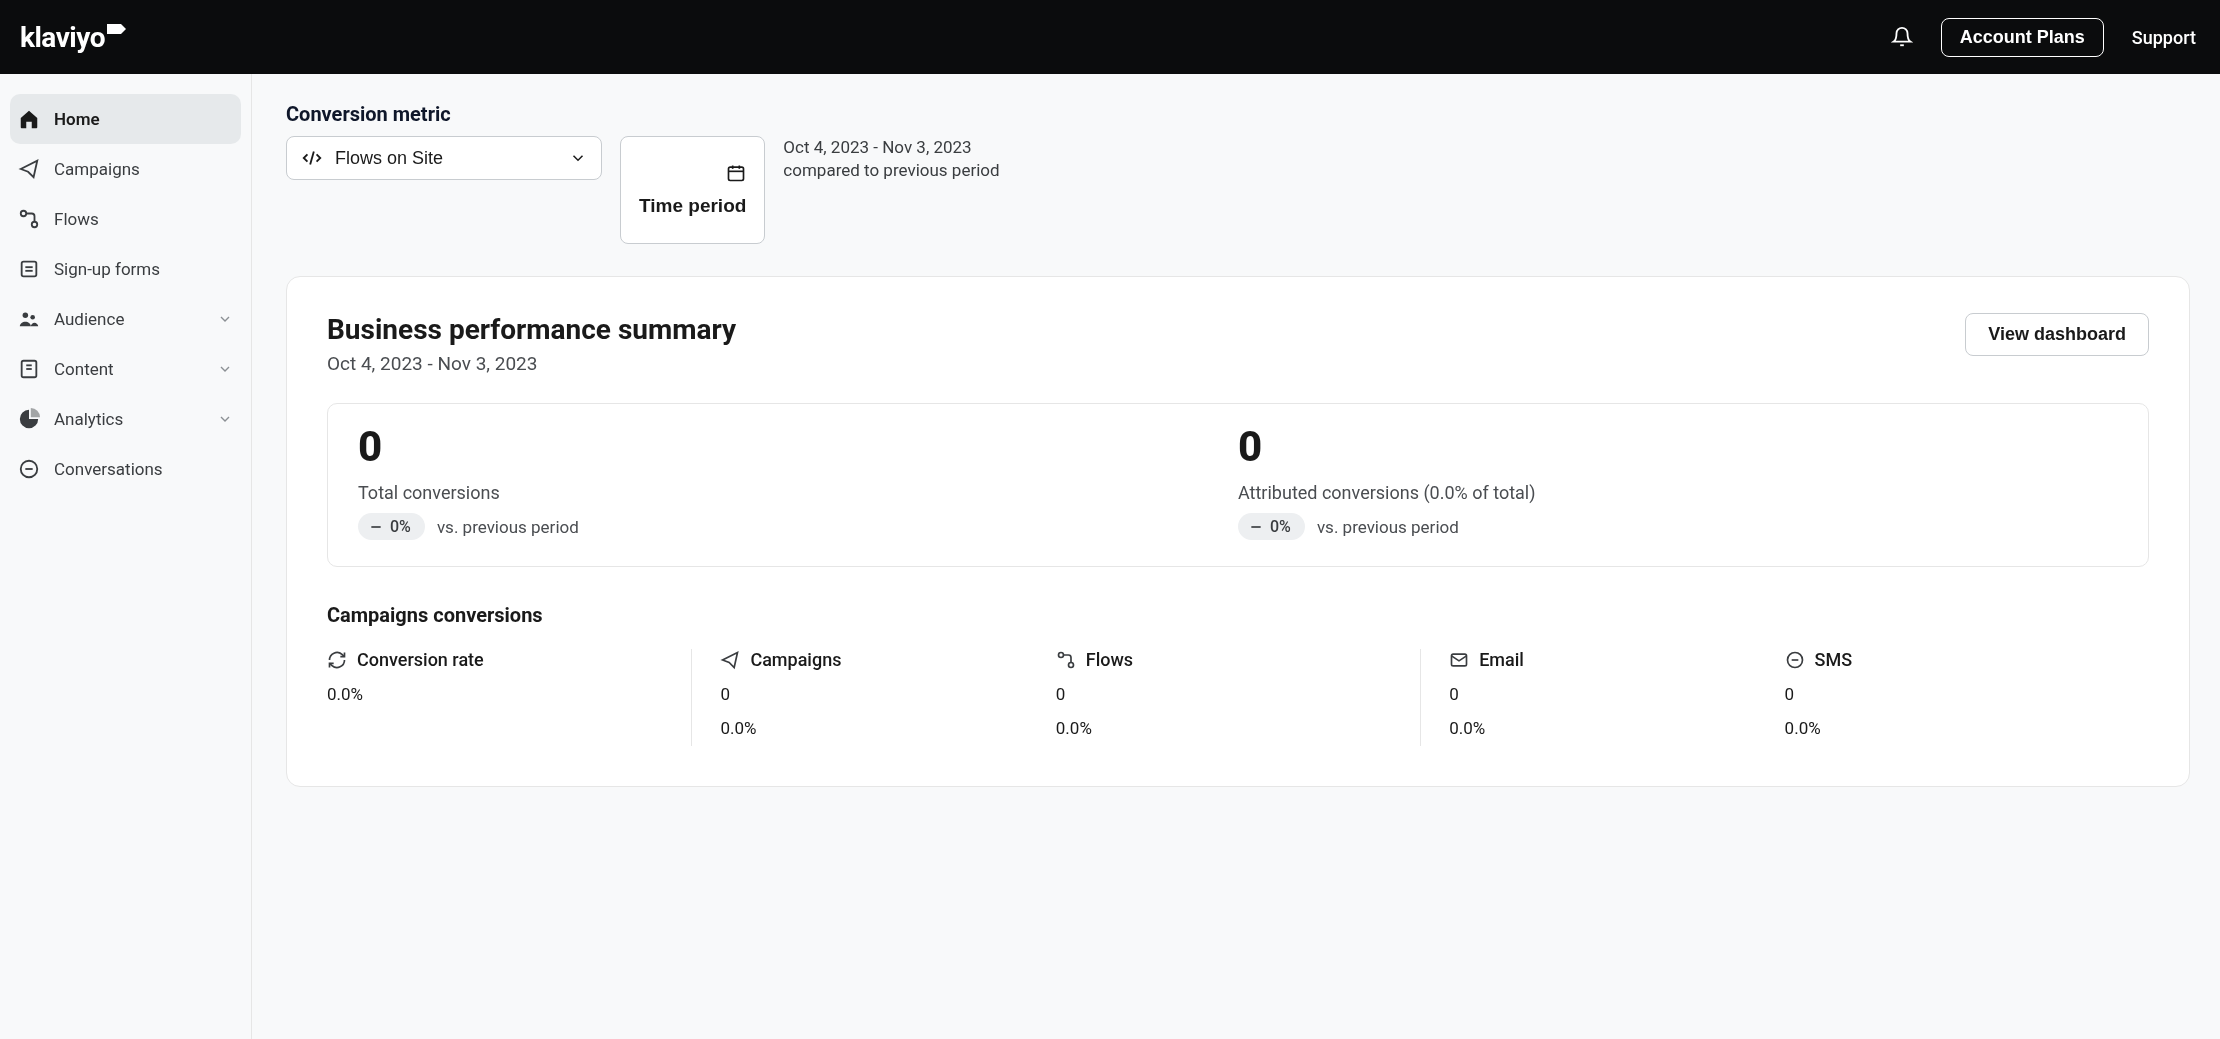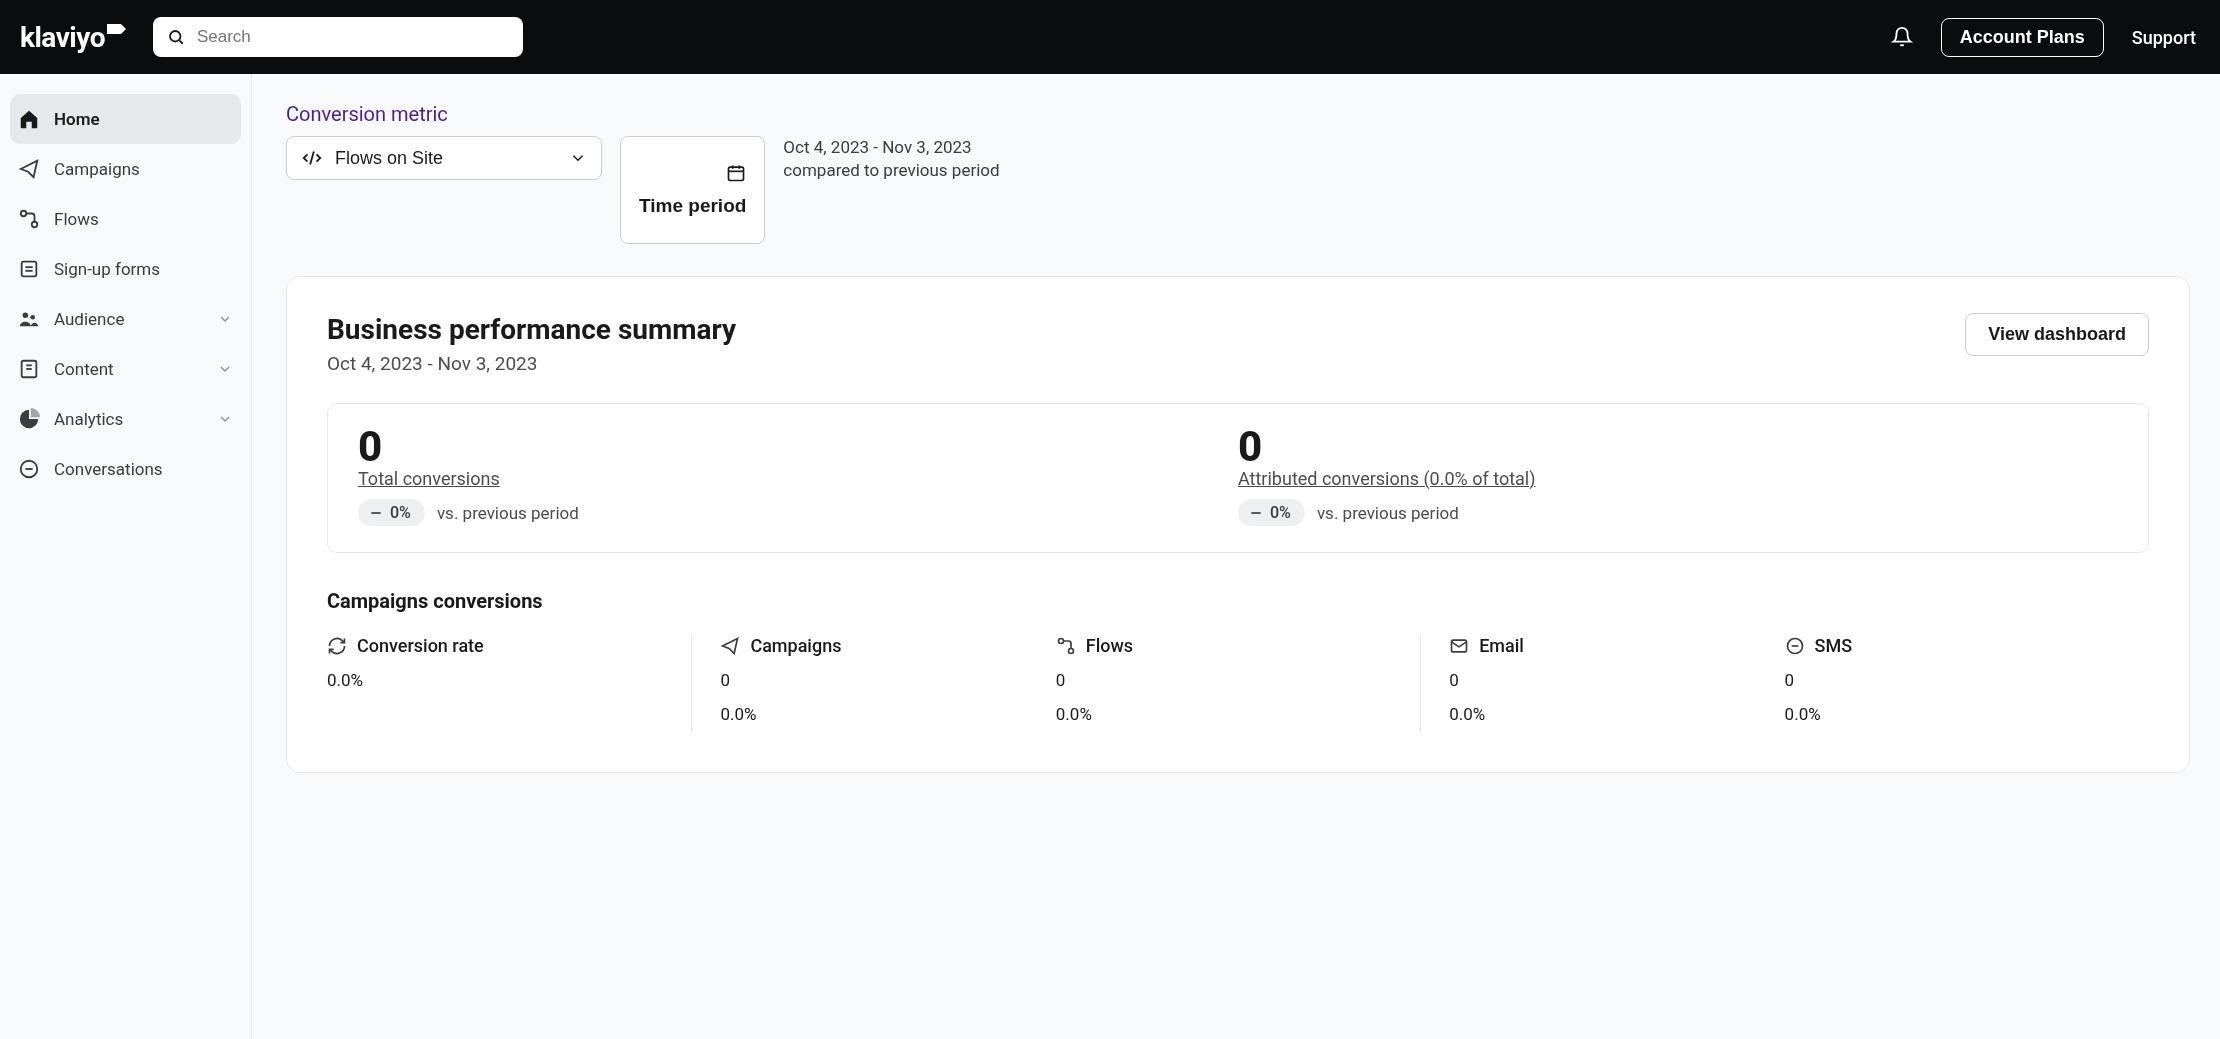--- a/index.html
+++ b/index.html
@@ -78,21 +78,21 @@
       color: #1a1a1a;
       font-weight: 600;
     }
     .nav-item .nav-ico { width:22px; height:22px; flex-shrink:0; color:#3a3d40;}
     .nav-item.active .nav-ico { color:#1a1a1a;}
     .chev { margin-left:auto; color:#8b8f94;}
     
     
     .main { flex:1; padding: 28px 30px 40px 34px;}
     .metric-row { display:flex; align-items:flex-start; gap: 18px; flex-wrap:nowrap;}
-    .metric-label { font-size: 20px; font-weight: 400; color:#4c1d95; margin-bottom:10px;}
+    .metric-label { font-size: 20px; font-weight: 700; color:#0f172a; margin-bottom:10px;}
     .dropdown-btn {
       display:flex; align-items:center; gap:12px;
       border:1px solid #c8ccd0; background:#fff;
       padding: 10px 14px; border-radius:8px;
       font-size:18px; color:#1a1a1a; cursor:pointer;
       min-width: 316px; justify-content:flex-start;
     }
     .dropdown-btn .dd-label { flex:1; text-align:left;}
     .pill-btn {
       display:flex; align-items:flex-end; gap:12px;
@@ -118,21 +118,21 @@
     }
     
     .stats-box {
       margin-top: 28px;
       border:1px solid #e6e6e6; border-radius:10px;
       padding: 22px 30px 26px;
       display:flex;
     }
     .stat { flex:1;}
     .stat-big { font-size:42px; font-weight:800; line-height:1;}
-    .stat-label { font-size:18px; color:#4a4d51; text-decoration:underline;}
+    .stat-label { font-size:18px; color:#4a4d51; margin-top:14px;}
     .stat-change { display:flex; align-items:center; gap:12px; margin-top:10px;}
     .chip {
       background:#edeff1; color:#3a3d40; border-radius:999px;
       padding: 4px 14px 4px 10px; font-size:16px;
       display:inline-flex; align-items:center; gap:6px; font-weight:500;
     }
     .vs-text { color:#4a4d51; font-size:17px;}
     
     .sub-head { font-size:20px; font-weight:700; margin-top:36px; color:#1a1a1a;}
     .attr-row {
@@ -150,27 +150,20 @@
     
     svg { display:block;}
   </style>
 </head>
 <body>
 
 <div class="topbar">
   <div class="logo">
     <span>klaviyo</span>
     <span class="logo-flag"></span>
-  </div>
-  <div class="search-wrap">
-    <svg class="search-icon" viewBox="0 0 24 24" fill="none" stroke="currentColor" stroke-width="2.4">
-      <circle cx="11" cy="11" r="7"></circle>
-        <line x1="16.5" y1="16.5" x2="21" y2="21"></line>
-    </svg>
-    <input class="search-input" placeholder="Search" style="">
   </div>
   <div class="top-right">
     <span class="bell">
       <svg width="22" height="22" viewBox="0 0 24 24" fill="none" stroke="currentColor" stroke-width="2">
         <path d="M6 8a6 6 0 1 1 12 0c0 7 3 9 3 9H3s3-2 3-9"></path>
           <path d="M10 21h4"></path>
       </svg>
     </span>
     <button class="btn-outline-dark">Account Plans</button>
     <span class="support-link">Support</span>

